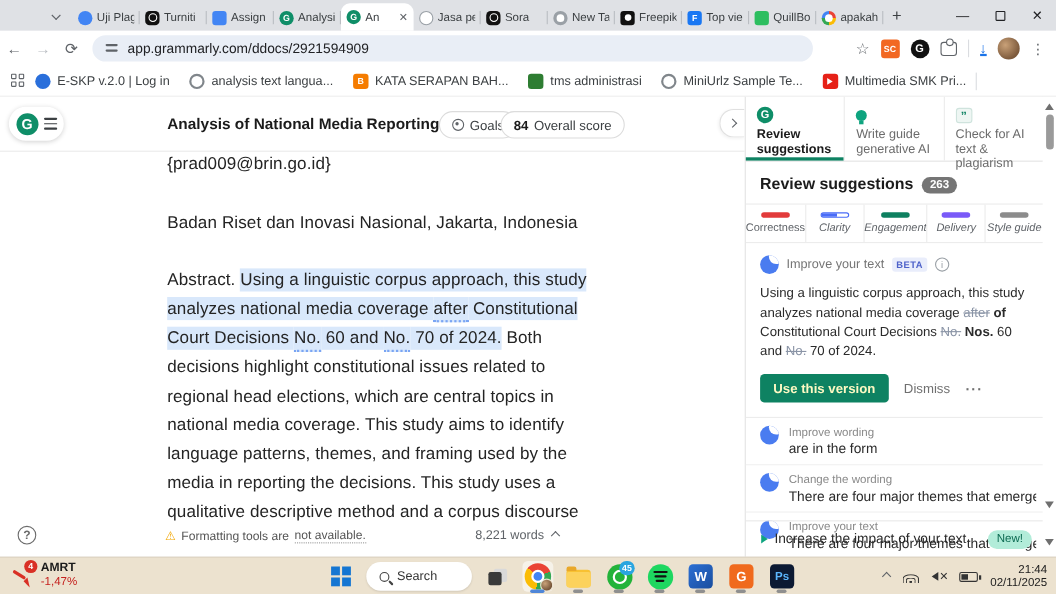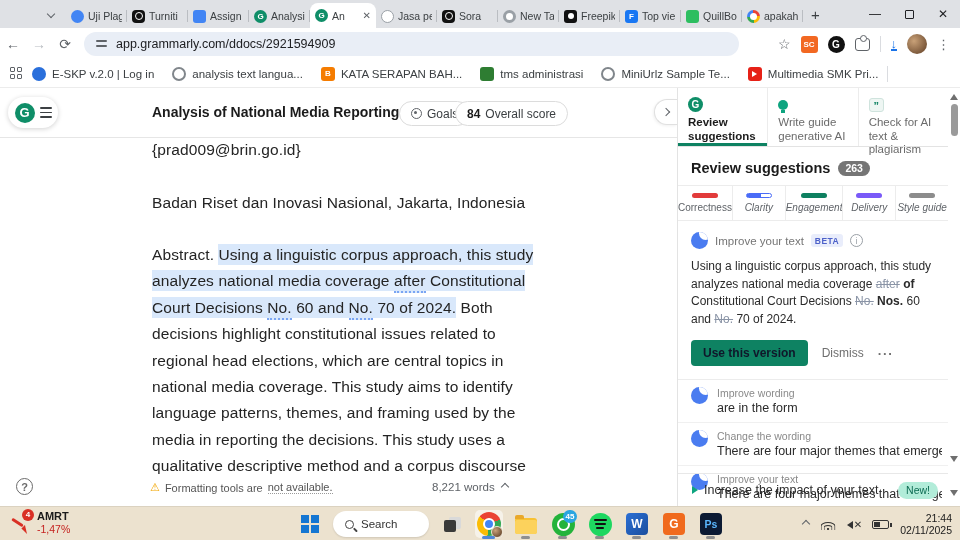--- a/index.html
+++ b/index.html
@@ -131,21 +131,21 @@
   .ai-ic::after { content:""; position:absolute; width:13px; height:13px; border-radius:50%; background:#fff; top:-5px; right:-4px; }
   #card { padding:11px 13px 0 13px; }
   .card-head { display:flex; align-items:center; gap:7px; }
   .card-title { font-size:11.5px; color:#757575; }
   .beta { background:#e9edfb; color:#4d61c9; font-size:8.5px; font-weight:bold; border-radius:3px; padding:1.5px 4px; letter-spacing:.4px; }
   .info-ic { width:13px; height:13px; border:1.3px solid #9aa0a6; border-radius:50%; color:#9aa0a6; font-size:8.5px; display:flex; align-items:center; justify-content:center; }
   .card-body { margin-top:9px; font-size:12px; line-height:17.5px; color:#2b2b2b; width:248px; }
   .strike { text-decoration:line-through; color:#8a94a6; }
   .bold { font-weight:bold; }
   .card-actions { display:flex; align-items:center; gap:14px; margin:12px 0 13px 0; }
-  .use-btn { background:#0e8262; color:#0f172a; font-size:12px; font-weight:bold; border:none; border-radius:4px; padding:6px 12px; }
+  .use-btn { background:#0e8262; color:#fef9c3; font-size:12px; font-weight:bold; border:none; border-radius:4px; padding:6px 12px; }
   .dismiss { font-size:12px; color:#6f6f6f; }
   .more { font-size:13px; color:#6f6f6f; font-weight:bold; letter-spacing:1px; }
   .divider { height:1px; background:#ececec; }
   .sugg-item { display:flex; gap:9px; align-items:flex-start; padding:7px 10px 7px 13px; border-bottom:1px solid #f0f0f0; }
   .si-title { font-size:10.5px; color:#8a8a8a; margin-bottom:2px; }
   .si-text { font-size:12.5px; color:#2b2b2b; white-space:nowrap; overflow:hidden; width:225px; }
   #side-footer { position:absolute; left:0; bottom:0; width:100%; height:33px; border-top:1px solid #e8e8e8; display:flex; align-items:center; gap:6px; padding:0 10px 0 14px;justify-content:center; }
   .play-ic { width:0; height:0; border-left:6px solid #0ea47f; border-top:4px solid transparent; border-bottom:4px solid transparent; }
   #footer-label { font-size:12.5px; color:#2b2b2b; flex:1; }
   .new-pill { background:#b2ecd9; color:#0c6b52; font-size:10.5px; font-weight:normal; border-radius:9px; padding:2.5px 8px; }

